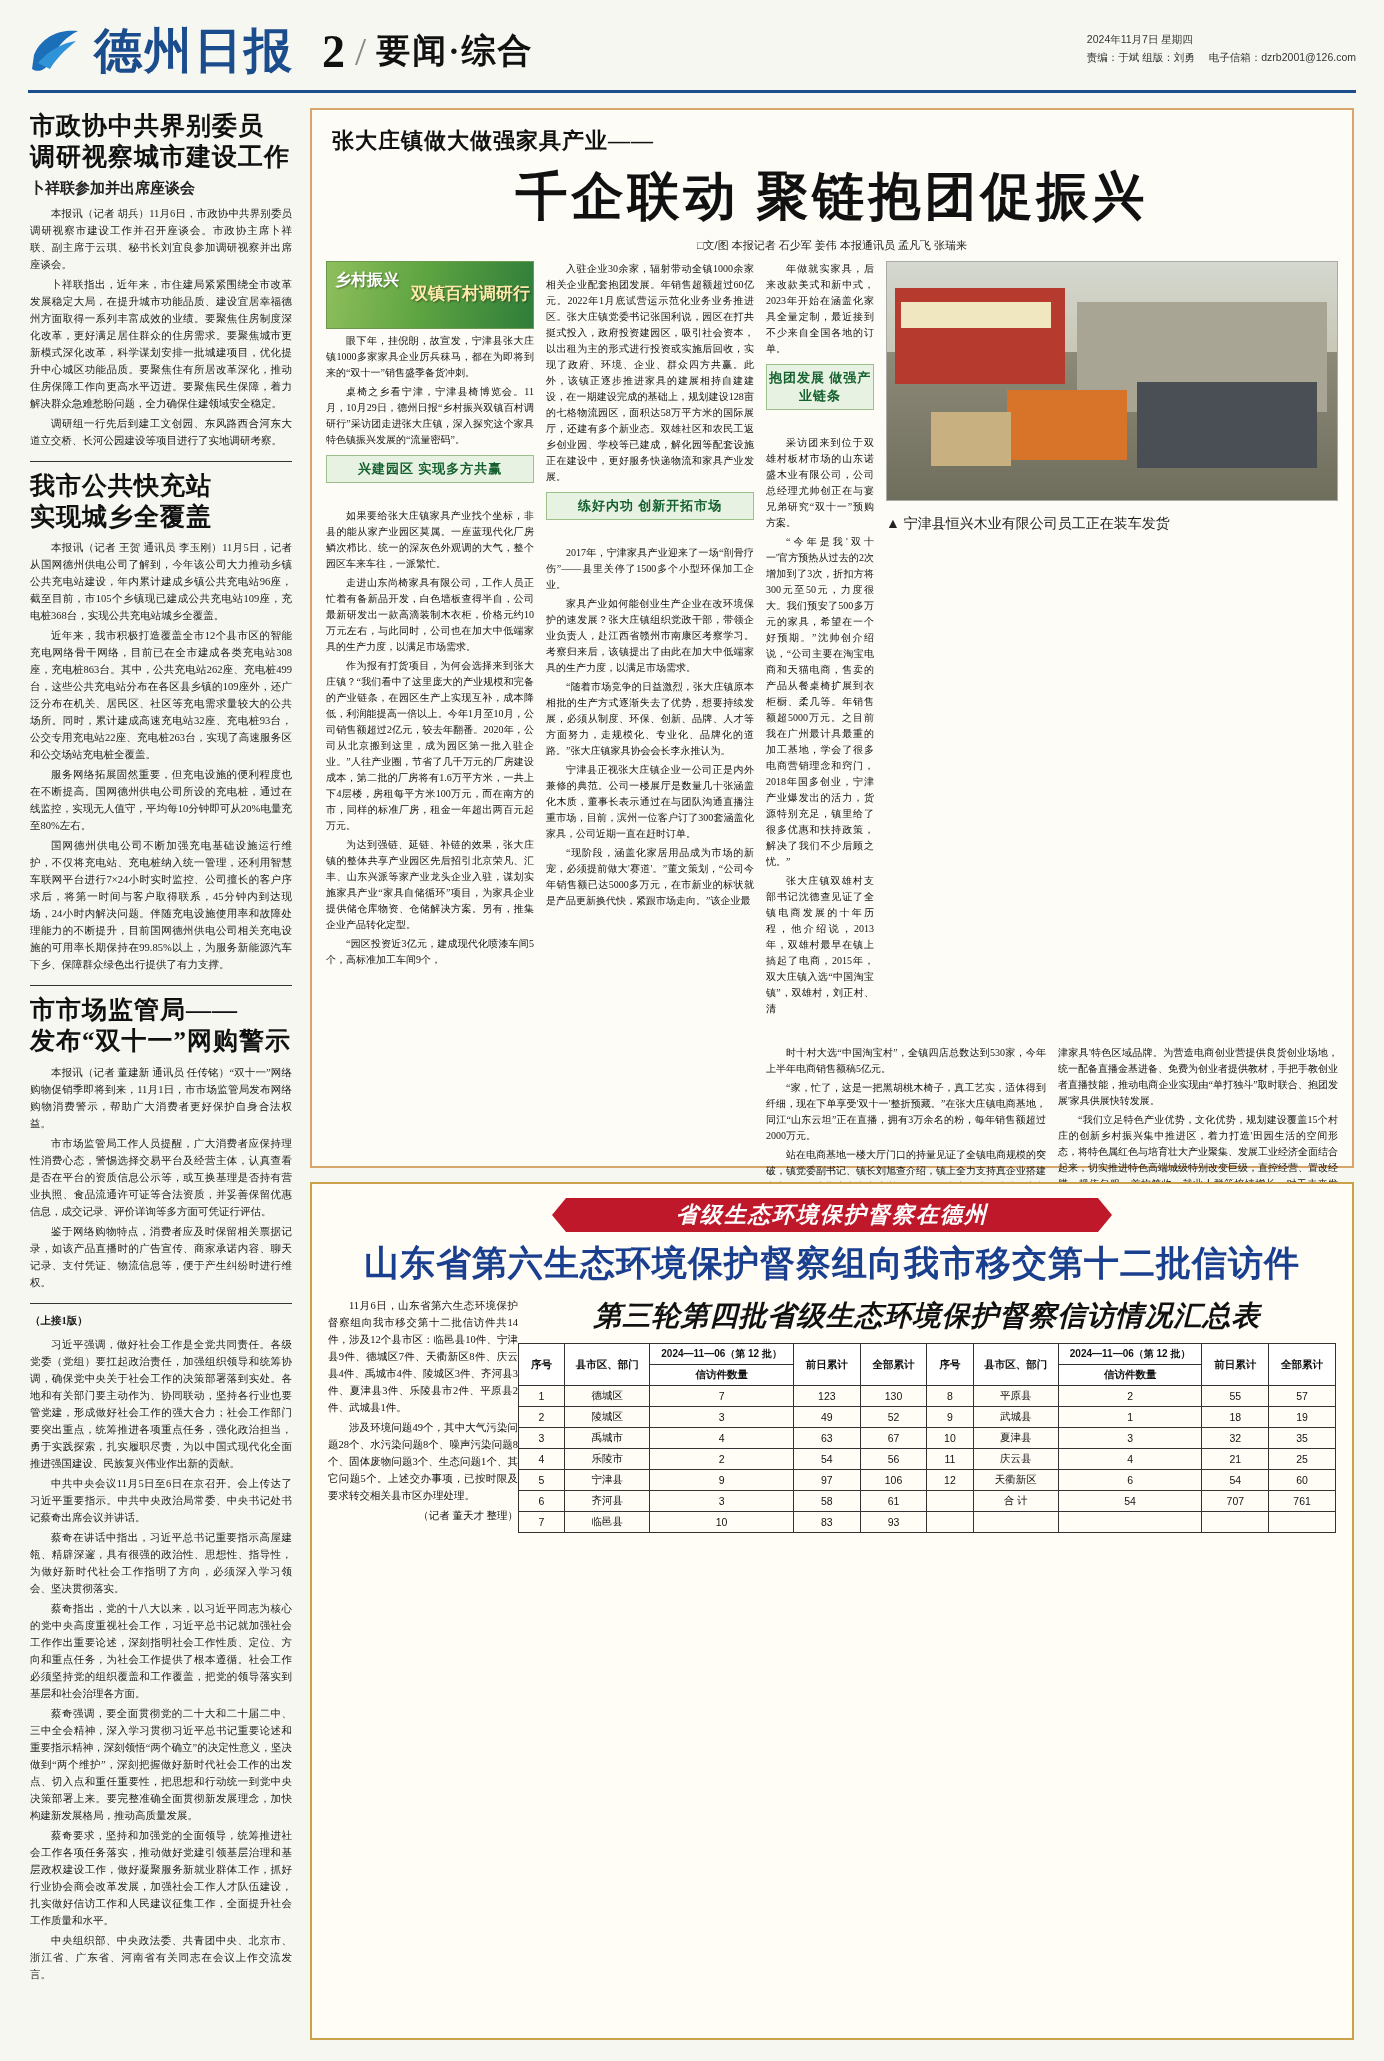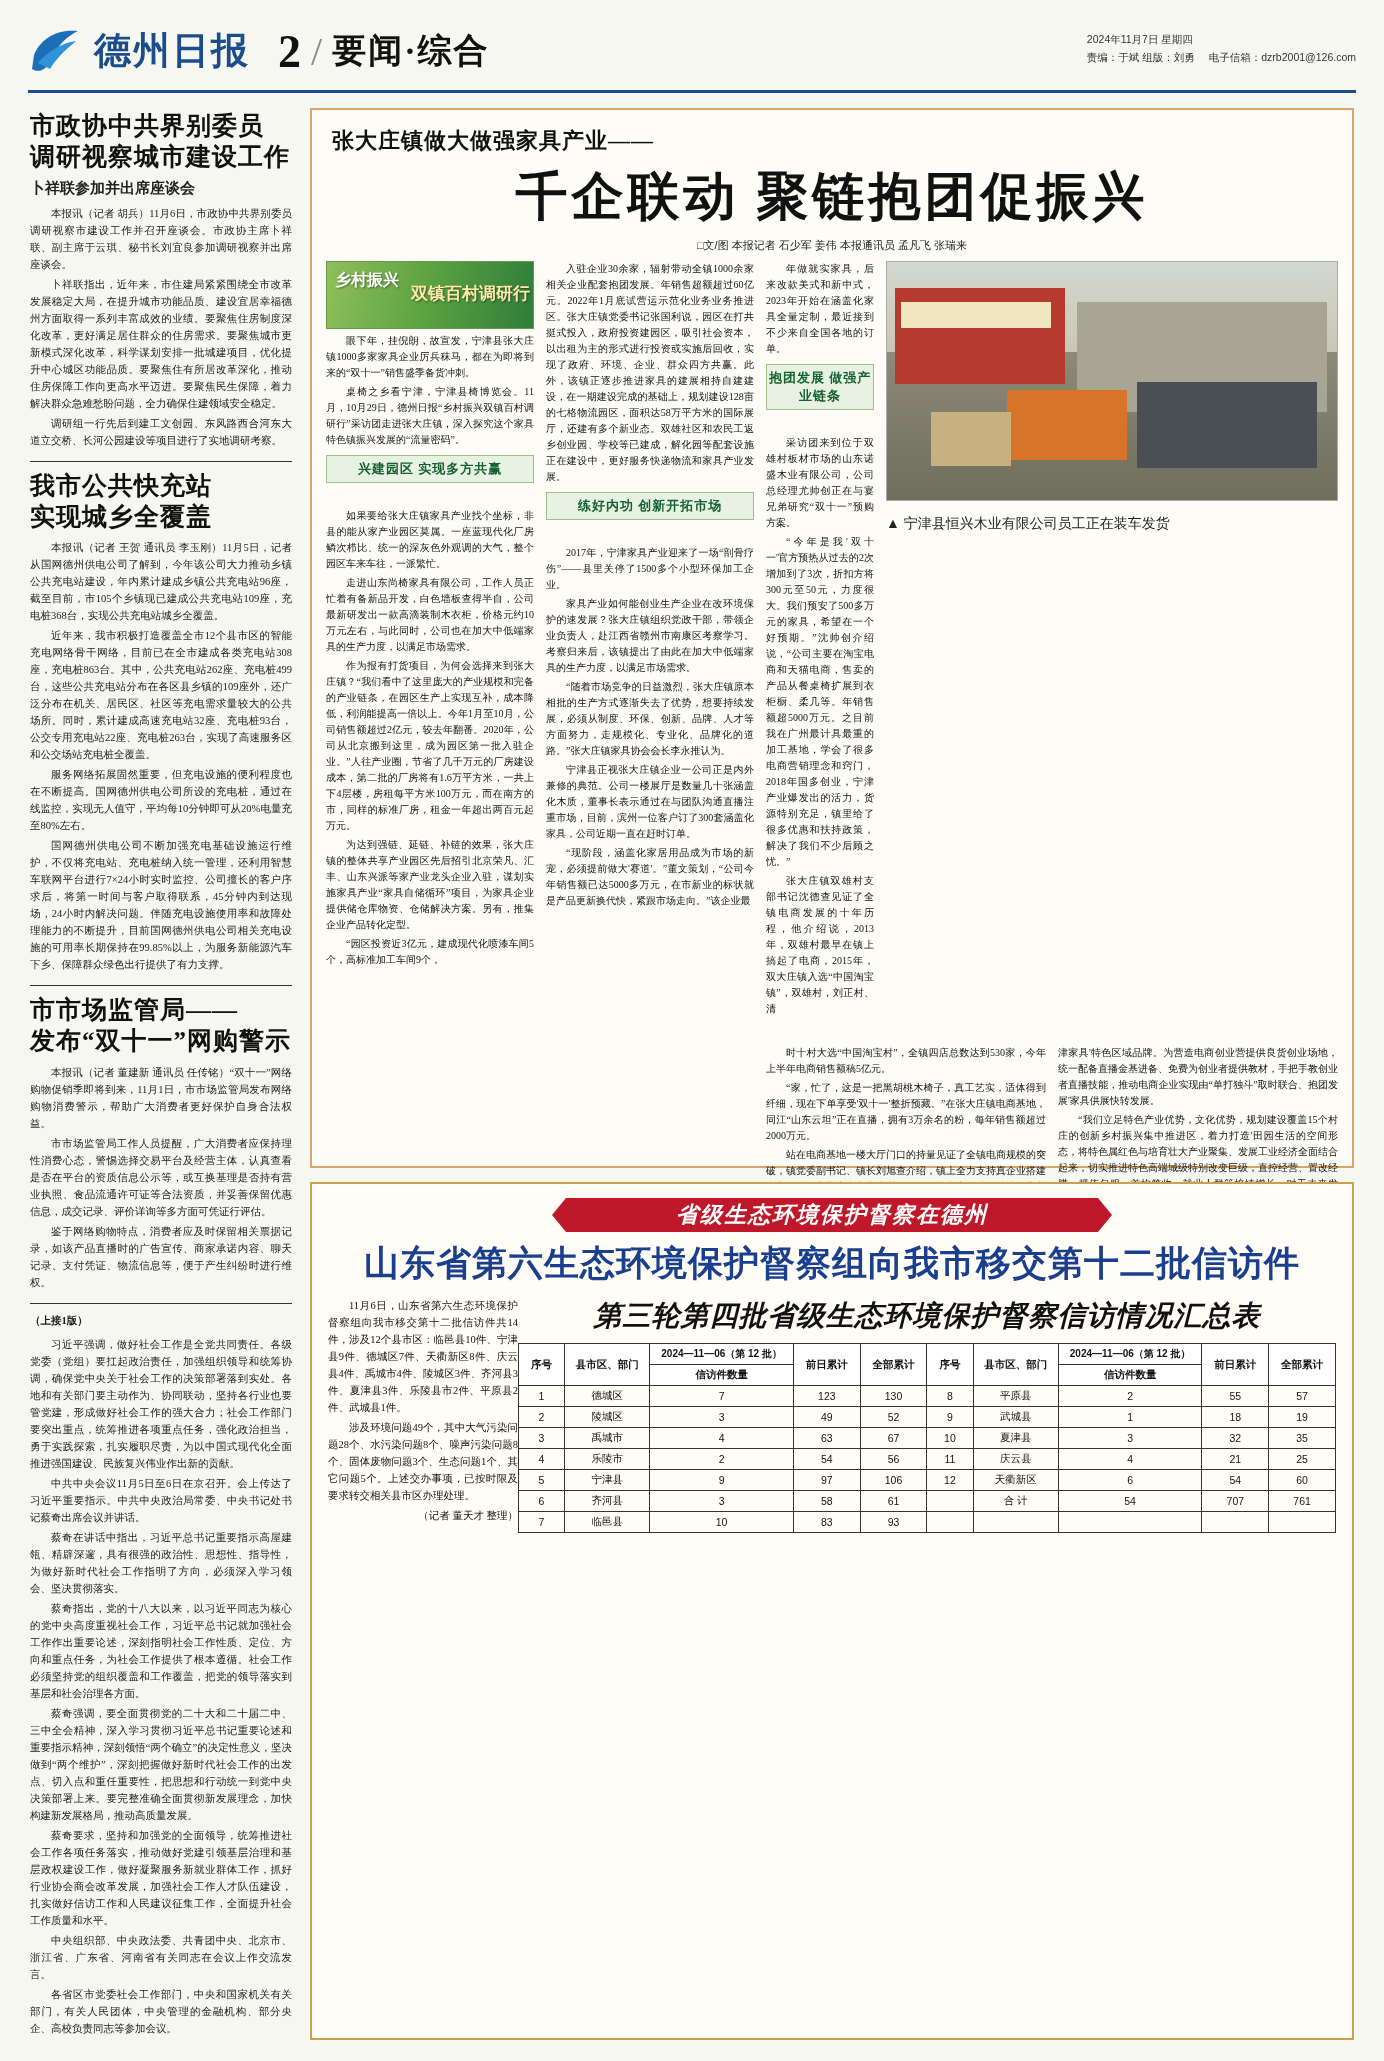--- a/index.html
+++ b/index.html
@@ -21,21 +21,21 @@
     position:absolute;left:28px;top:12px;right:28px;height:78px;
     border-bottom:3px solid #1b4c8c;
     display:flex;align-items:center;
   }
   .logo-wrap{display:flex;align-items:center;gap:10px;}
   .logo-mark{
     width:56px;height:52px;position:relative;
   }
   .logo-mark svg{display:block;}
   .logo-text{
-    font-size:37px;font-weight:bold;color:#1b4c8c;
+    font-size:48px;font-weight:bold;color:#1b4c8c;
     letter-spacing:2px;font-family:"DejaVu Serif", serif;
     white-space:nowrap;
   }
   .page-no{
     font-size:46px;font-weight:bold;color:#111;margin-left:28px;
     font-family:"Liberation Serif", serif;
   }
   .slash{font-size:40px;color:#888;margin:0 10px;}
   .section-title{
     font-size:34px;font-weight:bold;letter-spacing:2px;color:#111;
@@ -218,21 +218,20 @@
         <span>（上接1版）</span>
       </div>
       <div class="body-text">
         <p>习近平强调，做好社会工作是全党共同责任。各级党委（党组）要扛起政治责任，加强组织领导和统筹协调，确保党中央关于社会工作的决策部署落到实处。各地和有关部门要主动作为、协同联动，坚持各行业也要管党建，形成做好社会工作的强大合力；社会工作部门要突出重点，统筹推进各项重点任务，强化政治担当，勇于实践探索，扎实履职尽责，为以中国式现代化全面推进强国建设、民族复兴伟业作出新的贡献。</p>
         <p>中共中央会议11月5日至6日在京召开。会上传达了习近平重要指示。中共中央政治局常委、中央书记处书记蔡奇出席会议并讲话。</p>
         <p>蔡奇在讲话中指出，习近平总书记重要指示高屋建瓴、精辟深邃，具有很强的政治性、思想性、指导性，为做好新时代社会工作指明了方向，必须深入学习领会、坚决贯彻落实。</p>
         <p>蔡奇指出，党的十八大以来，以习近平同志为核心的党中央高度重视社会工作，习近平总书记就加强社会工作作出重要论述，深刻指明社会工作性质、定位、方向和重点任务，为社会工作提供了根本遵循。社会工作必须坚持党的组织覆盖和工作覆盖，把党的领导落实到基层和社会治理各方面。</p>
         <p>蔡奇强调，要全面贯彻党的二十大和二十届二中、三中全会精神，深入学习贯彻习近平总书记重要论述和重要指示精神，深刻领悟“两个确立”的决定性意义，坚决做到“两个维护”，深刻把握做好新时代社会工作的出发点、切入点和重任重要性，把思想和行动统一到党中央决策部署上来。要完整准确全面贯彻新发展理念，加快构建新发展格局，推动高质量发展。</p>
         <p>蔡奇要求，坚持和加强党的全面领导，统筹推进社会工作各项任务落实，推动做好党建引领基层治理和基层政权建设工作，做好凝聚服务新就业群体工作，抓好行业协会商会改革发展，加强社会工作人才队伍建设，扎实做好信访工作和人民建议征集工作，全面提升社会工作质量和水平。</p>
         <p>中央组织部、中央政法委、共青团中央、北京市、浙江省、广东省、河南省有关同志在会议上作交流发言。</p>
-        <p>各省区市党委社会工作部门，中央和国家机关有关部门，有关人民团体，中央管理的金融机构、部分央企、高校负责同志等参加会议。</p>
       </div>
     </div>
   </div>
 
   <div class="feature">
     <div class="feat-kicker">张大庄镇做大做强家具产业——</div>
     <div class="feat-title">千企联动  聚链抱团促振兴</div>
     <div class="feat-by">□文/图 本报记者 石少军 姜伟 本报通讯员 孟凡飞 张瑞来</div>
 
     <div class="feat-grid">

